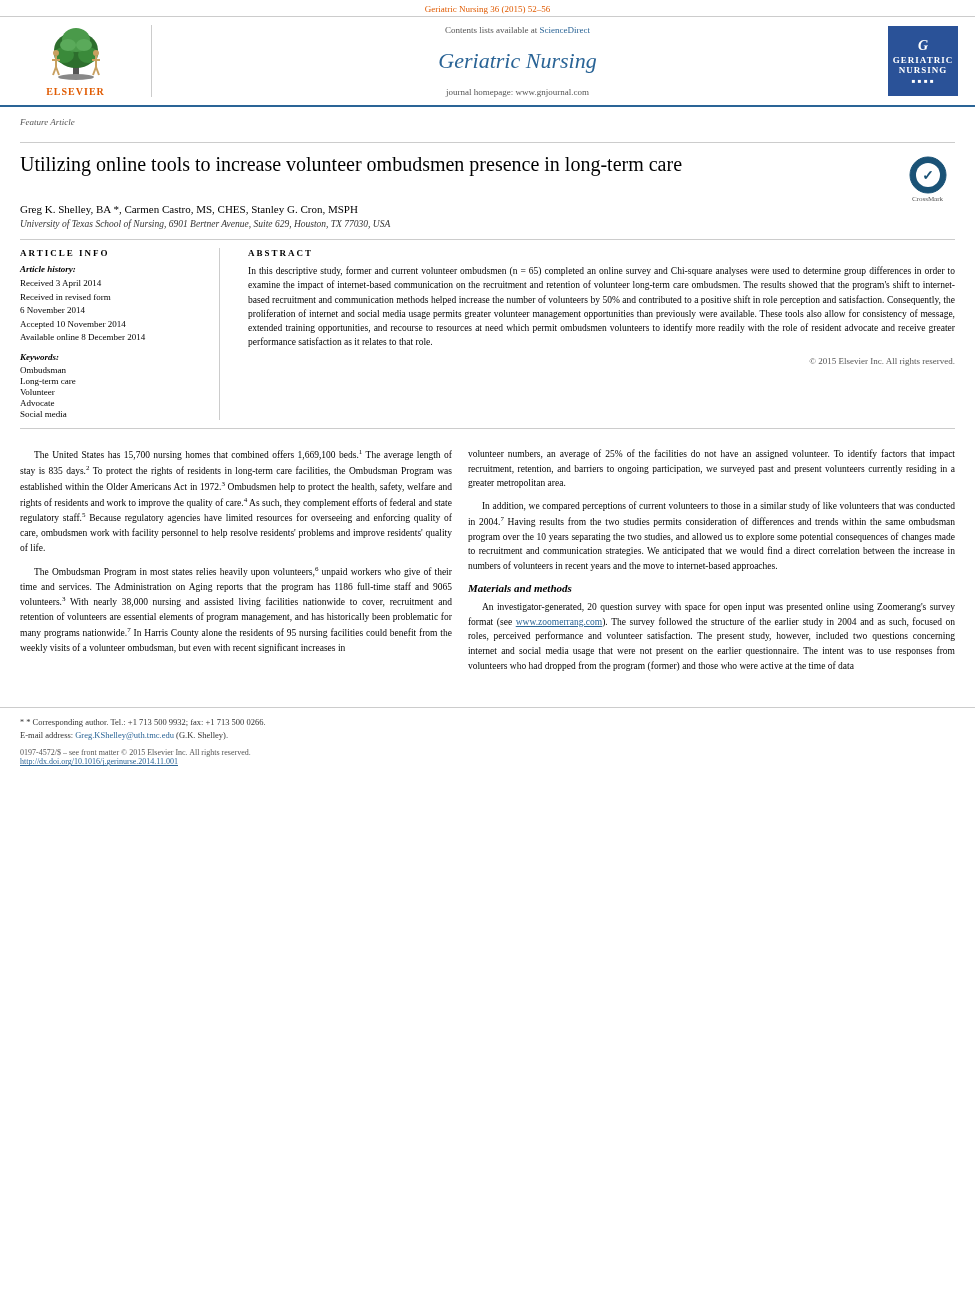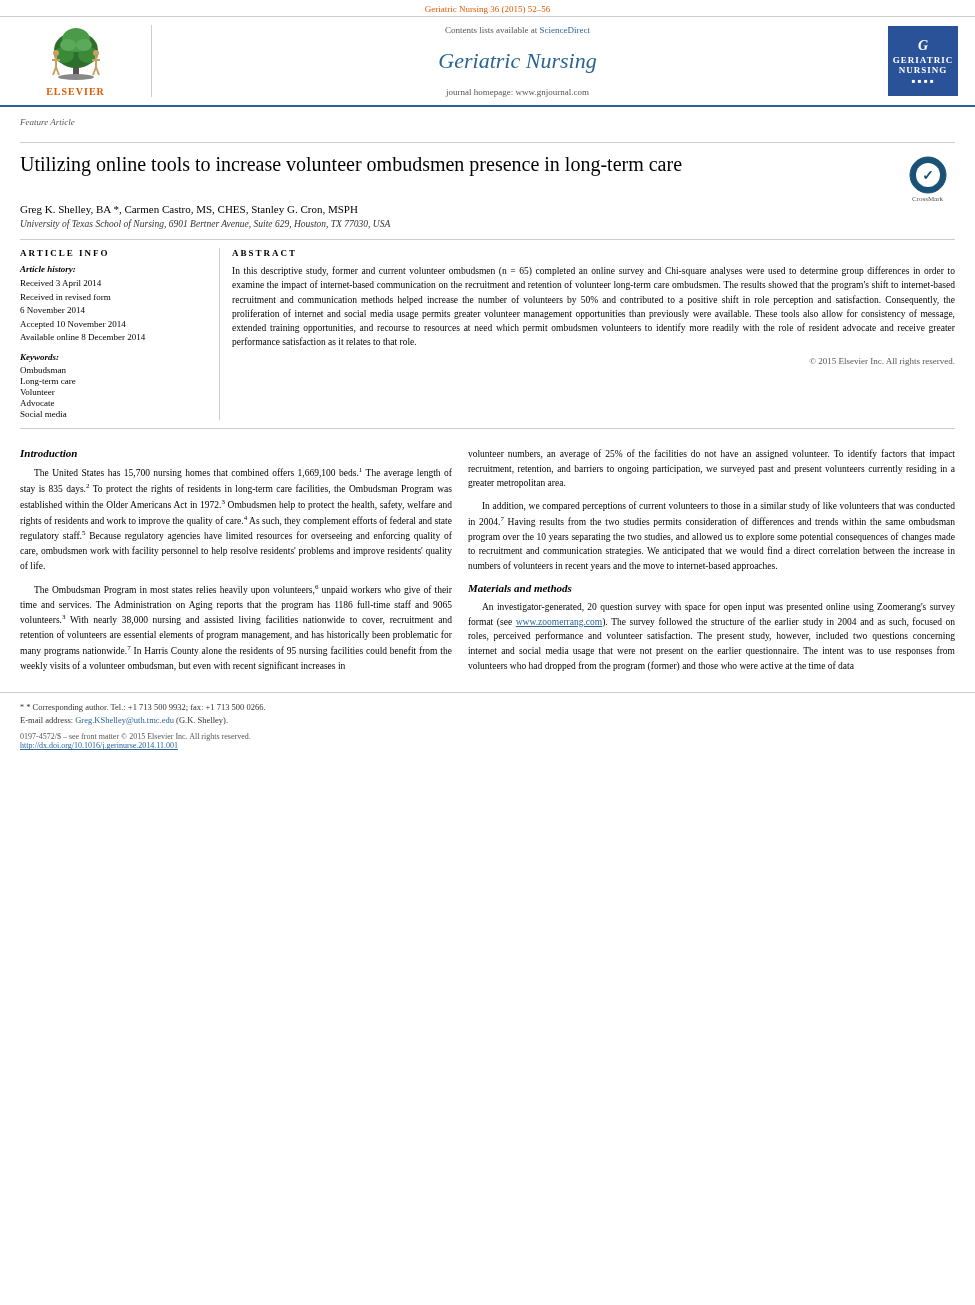--- a/index.html
+++ b/index.html
@@ -161,21 +161,21 @@
     }
     .divider {
       border: none;
       border-top: 1px solid #ccc;
       margin: 8px 0;
     }
 
     
     .article-info-abstract {
       display: flex;
-      gap: 12px;
+      gap: 28px;
       margin-bottom: 0;
     }
     .article-info-col {
       width: 200px;
       flex-shrink: 0;
       border-right: 1px solid #ccc;
       padding-right: 12px;
     }
     .abstract-col {
       flex: 1;
@@ -252,21 +252,21 @@
       font-size: 7px;
     }
     .indent {
       text-indent: 14px;
     }
 
     
     .bottom-bar {
       padding: 8px 20px;
       border-top: 1px solid #ccc;
-      margin-top: 10px;
+      margin-top: 26px;
     }
     .footnote-text {
       font-size: 8.5px;
       line-height: 1.5;
       color: #333;
     }
     .footnote-text a {
       color: #2a6496;
       text-decoration: none;
     }
@@ -384,21 +384,20 @@
       <div class="copyright-line">© 2015 Elsevier Inc. All rights reserved.</div>
     </div>
   </div>
 
   <hr class="divider">
 </div>
 
 <div class="main-body">
 
   <div class="left-col">
-    <div class="section-heading">Introduction</div>
     <div class="body-text indent">The United States has 15,700 nursing homes that combined offers 1,669,100 beds.<sup>1</sup> The average length of stay is 835 days.<sup>2</sup> To protect the rights of residents in long-term care facilities, the Ombudsman Program was established within the Older Americans Act in 1972.<sup>3</sup> Ombudsmen help to protect the health, safety, welfare and rights of residents and work to improve the quality of care.<sup>4</sup> As such, they complement efforts of federal and state regulatory staff.<sup>5</sup> Because regulatory agencies have limited resources for overseeing and enforcing quality of care, ombudsmen work with facility personnel to help resolve residents' problems and improve residents' quality of life.</div>
     <div class="body-text indent">The Ombudsman Program in most states relies heavily upon volunteers,<sup>6</sup> unpaid workers who give of their time and services. The Administration on Aging reports that the program has 1186 full-time staff and 9065 volunteers.<sup>3</sup> With nearly 38,000 nursing and assisted living facilities nationwide to cover, recruitment and retention of volunteers are essential elements of program management, and has historically been problematic for many programs nationwide.<sup>7</sup> In Harris County alone the residents of 95 nursing facilities could benefit from the weekly visits of a volunteer ombudsman, but even with recent significant increases in</div>
   </div>
 
   <div class="right-col">
     <div class="body-text">volunteer numbers, an average of 25% of the facilities do not have an assigned volunteer. To identify factors that impact recruitment, retention, and barriers to ongoing participation, we surveyed past and present volunteers currently residing in a greater metropolitan area.</div>
     <div class="body-text indent">In addition, we compared perceptions of current volunteers to those in a similar study of like volunteers that was conducted in 2004.<sup>7</sup> Having results from the two studies permits consideration of differences and trends within the same ombudsman program over the 10 years separating the two studies, and allowed us to explore some potential consequences of changes made to recruitment and communication strategies. We anticipated that we would find a direct correlation between the increase in numbers of volunteers in recent years and the move to internet-based approaches.</div>
 
     <div class="section-heading">Materials and methods</div>
     <div class="body-text indent">An investigator-generated, 20 question survey with space for open input was presented online using Zoomerang's survey format (see <a href="#" style="color:#2a6496;">www.zoomerrang.com</a>). The survey followed the structure of the earlier study in 2004 and as such, focused on roles, perceived performance and volunteer satisfaction. The present study, however, included two questions concerning internet and social media usage that were not present on the earlier questionnaire. The intent was to use responses from volunteers who had dropped from the program (former) and those who were active at the time of data</div>

